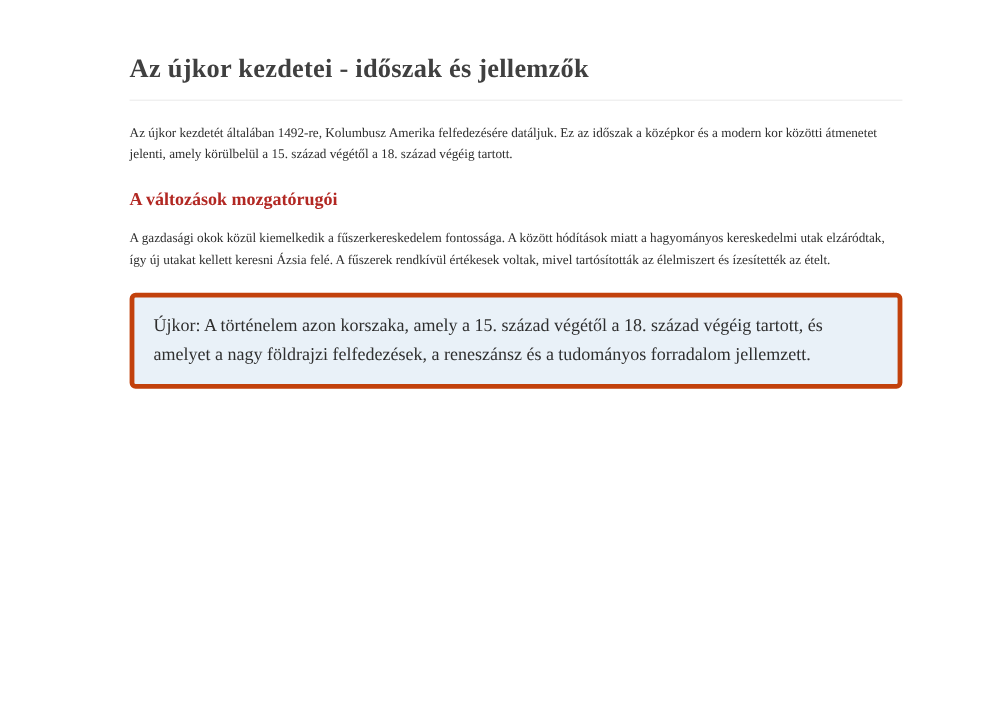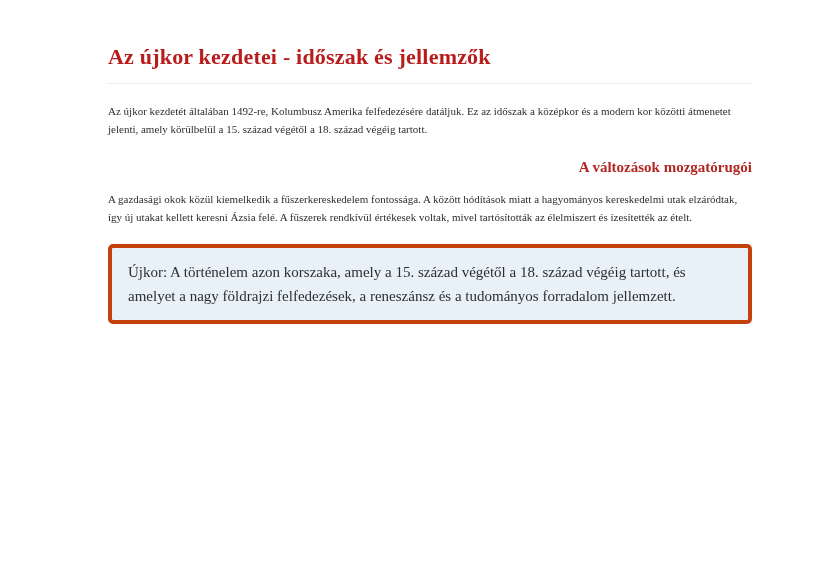--- a/index.html
+++ b/index.html
@@ -17,42 +17,41 @@
   .content {
     position: absolute;
     left: 108px;
     top: 42px;
     width: 644px;
   }
   h1.page-title {
     font-size: 22px;
     line-height: 1.35;
     font-weight: 700;
-    color: #b91c1c;
+    color: #404040;
     margin: 0 0 11px 0;
     letter-spacing: 0.2px;
   }
   hr.title-rule {
     border: none;
     border-top: 1px solid #ededed;
     height: 0;
     margin: 0 0 18px 0;
   }
   p.body-paragraph {
     font-size: 11px;
     line-height: 1.64;
     color: #2e2e2e;
     margin: 0 0 15px 0;
   }
   h2.section-heading {
     font-size: 15px;
     font-weight: 700;
     color: #b22823;
     margin: 21px 0 14px 0;
-    text-align: right;
   }
   .callout {
     background: #e9f1f8;
     border: 4px solid #c2410c;
     border-radius: 5px;
     padding: 12px 16px;
     margin-top: 18px;
     font-size: 15px;
     line-height: 1.6;
     color: #2e2e2e;

